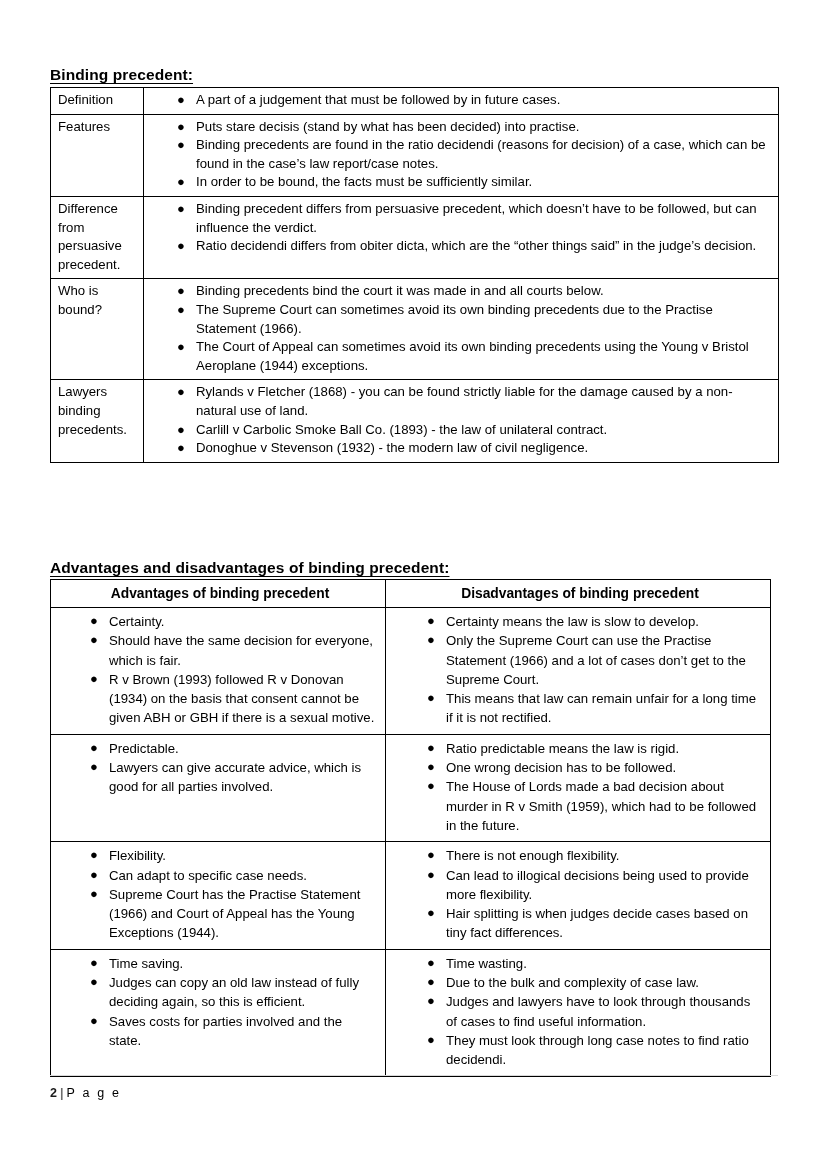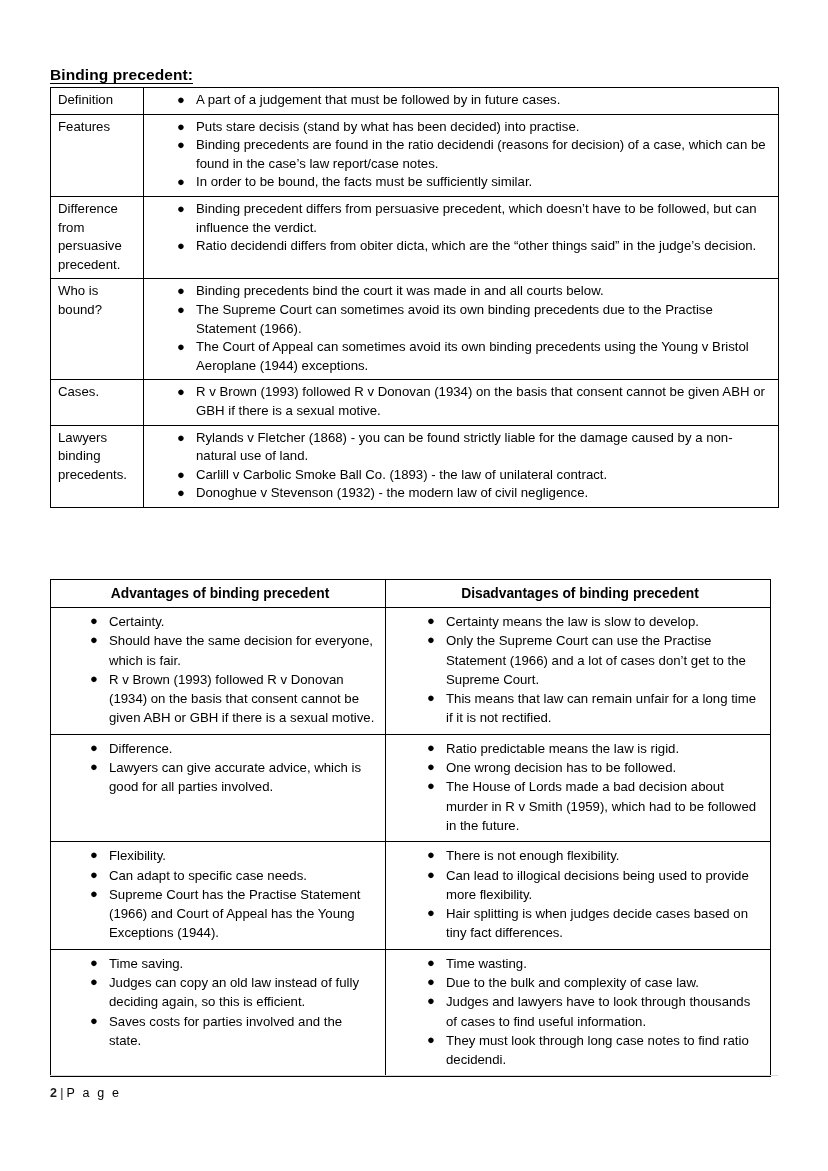--- a/index.html
+++ b/index.html
@@ -197,40 +197,33 @@
           <td class="label-cell">Who is bound?</td>
           <td class="body-cell">
             <ul class="bl">
               <li><span class="bullet">●</span><span>Binding precedents bind the court it was made in and all courts below.</span></li>
               <li><span class="bullet">●</span><span>The Supreme Court can sometimes avoid its own binding precedents due to the Practise Statement (1966).</span></li>
               <li><span class="bullet">●</span><span>The Court of Appeal can sometimes avoid its own binding precedents using the Young v Bristol Aeroplane (1944) exceptions.</span></li>
             </ul>
           </td>
         </tr>
         <tr>
-          <td class="label-cell">Cases.</td>
-          <td class="body-cell">
-            <ul class="bl">
-              <li><span class="bullet">●</span><span>R v Brown (1993) followed R v Donovan (1934) on the basis that consent cannot be given ABH or GBH if there is a sexual motive.</span></li>
-            </ul>
-          </td>
-        </tr>
-        <tr>
           <td class="label-cell">Lawyers binding precedents.</td>
           <td class="body-cell">
             <ul class="bl">
               <li><span class="bullet">●</span><span>Rylands v Fletcher (1868) - you can be found strictly liable for the damage caused by a non-natural use of land.</span></li>
               <li><span class="bullet">●</span><span>Carlill v Carbolic Smoke Ball Co. (1893) - the law of unilateral contract.</span></li>
               <li><span class="bullet">●</span><span>Donoghue v Stevenson (1932) - the modern law of civil negligence.</span></li>
             </ul>
           </td>
         </tr>
       </tbody>
   </table>
 
+  <h2 class="section-heading" id="heading-2">Advantages and disadvantages of binding precedent:</h2>
 
   <table class="doc-table" id="table-adv">
     <colgroup>
         <col class="c1">
         <col class="c2">
       </colgroup>
     <thead>
       <tr>
         <th>Advantages of binding precedent</th>
         <th>Disadvantages of binding precedent</th>
@@ -249,21 +242,21 @@
             <ul class="bl">
               <li><span class="bullet">●</span><span>Certainty means the law is slow to develop.</span></li>
               <li><span class="bullet">●</span><span>Only the Supreme Court can use the Practise Statement (1966) and a lot of cases don’t get to the Supreme Court.</span></li>
               <li><span class="bullet">●</span><span>This means that law can remain unfair for a long time if it is not rectified.</span></li>
             </ul>
           </td>
         </tr>
         <tr>
           <td class="col-left">
             <ul class="bl">
-              <li><span class="bullet">●</span><span>Difference.</span></li>
+              <li><span class="bullet">●</span><span>Predictable.</span></li>
               <li><span class="bullet">●</span><span>Lawyers can give accurate advice, which is good for all parties involved.</span></li>
             </ul>
           </td>
           <td class="col-right">
             <ul class="bl">
               <li><span class="bullet">●</span><span>Ratio predictable means the law is rigid.</span></li>
               <li><span class="bullet">●</span><span>One wrong decision has to be followed.</span></li>
               <li><span class="bullet">●</span><span>The House of Lords made a bad decision about murder in R v Smith (1959), which had to be followed in the future.</span></li>
             </ul>
           </td>

